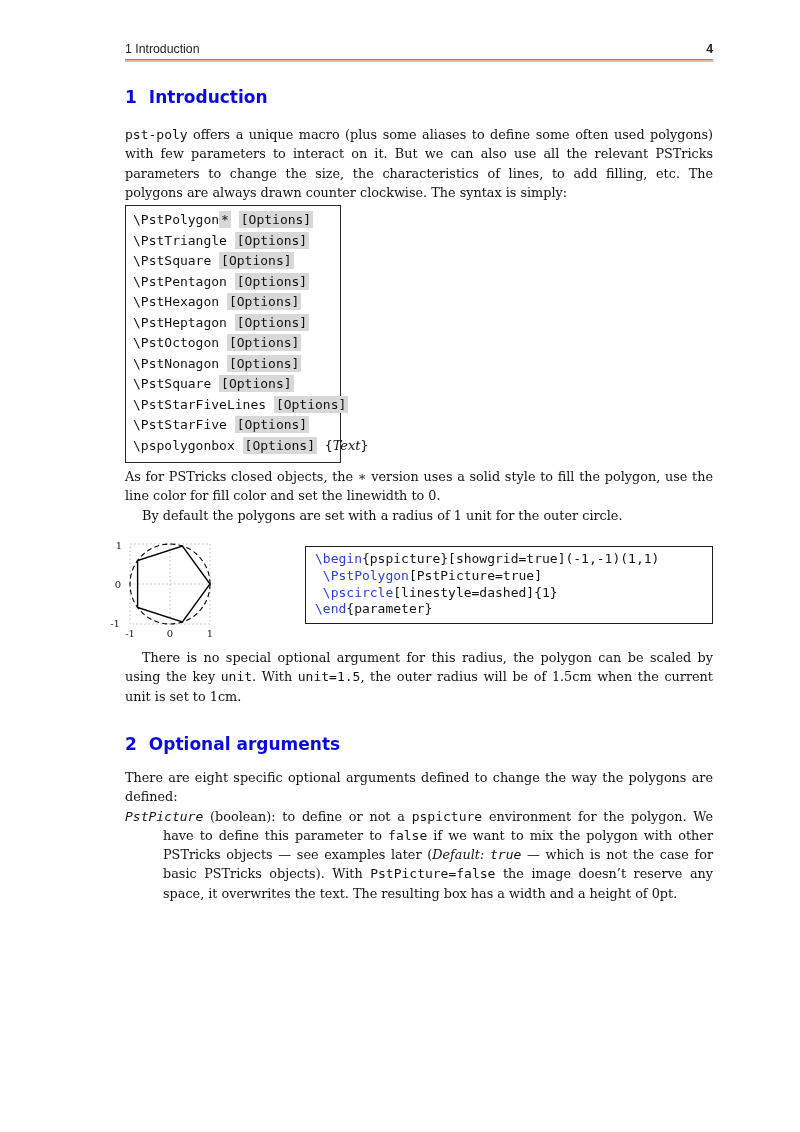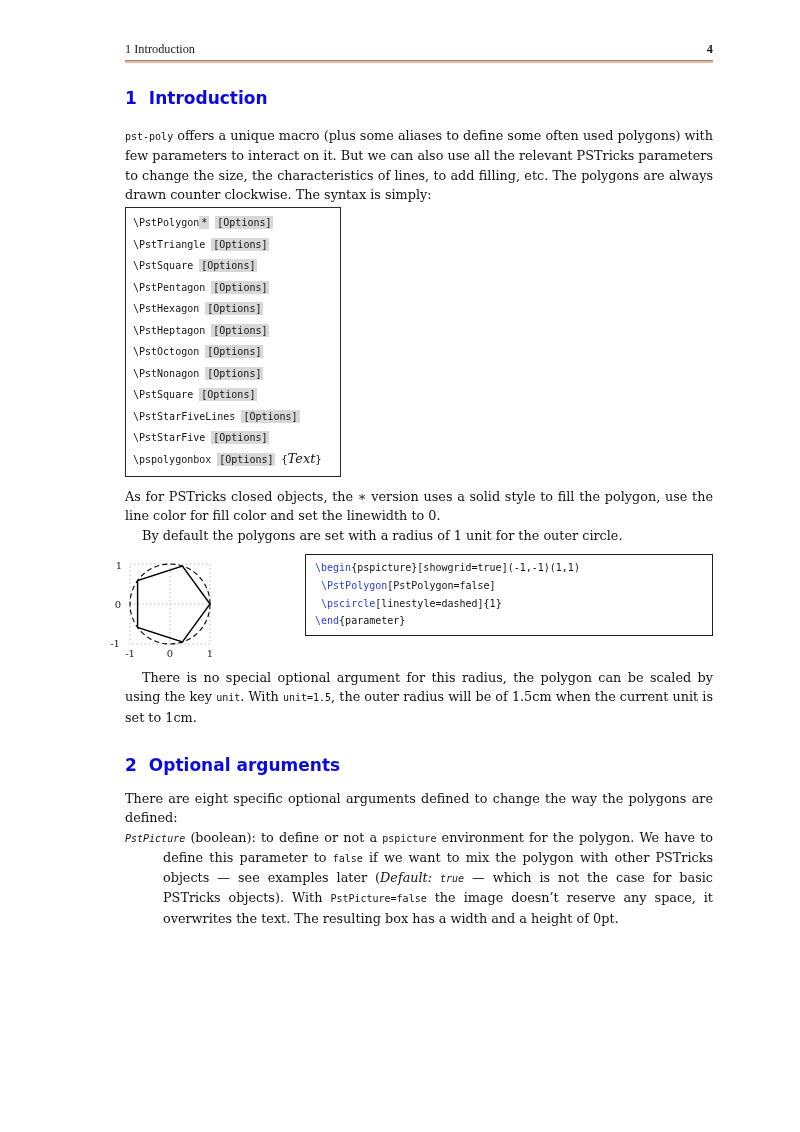--- a/index.html
+++ b/index.html
@@ -3,54 +3,54 @@
 <meta charset="utf-8">
 <style>
   html,body{margin:0;padding:0;background:#ffffff;}
   body{width:800px;height:1132px;overflow:hidden;
        font-family:"DejaVu Serif", serif;color:#121212;}
   .page{box-sizing:border-box;width:800px;height:1132px;
         padding:42px 87px 0 125px;}
 
   
   .pagehead{display:flex;justify-content:space-between;align-items:flex-end;
-            font-family:Liberation Serif, serif;font-size:12.3px;color:#1c1c1c;}
+            font-family:Liberation Sans, sans-serif;font-size:12.3px;color:#1c1c1c;}
   .pagehead .pnum{font-weight:bold;}
   .headrule{margin-top:3px;border-top:1px solid #8a8a8a;height:2px;background:#f2b39c;}
 
   
   .sec{display:flex;gap:12px;font-family:"DejaVu Sans", sans-serif;
        font-weight:bold;font-size:17px;color:#0b0be0;line-height:22px;}
   .sec1{margin-top:24px;}
   .sec2{margin-top:27px;}
 
   
   .para{font-size:12.8px;line-height:19.3px;text-align:justify;margin:0;}
   .p-first{margin-top:17px;}
   .indent{text-indent:17px;}
   .hanging{padding-left:38px;text-indent:-38px;}
-  .mt10{margin-top:10px;}
+  .mt10{margin-top:4px;}
   .mt16{margin-top:13px;}
 
-  .mono{font-family:"DejaVu Sans Mono", monospace;font-size:10px;}
+  .mono{font-family:"DejaVu Sans Mono", monospace;font-size:13px;}
   .ital{font-style:italic;}
   .kw{color:#2b3de0;}
   .hl{background:#d8d8d8;padding:1px 2px;}
 
   
   .syntaxbox{box-sizing:border-box;width:216px;margin-top:3px;
              border:1px solid #2a2a2a;padding:4px 7px 6px 7px;}
   .syntaxbox .code-line{font-family:"DejaVu Sans Mono", monospace;
              font-size:12.4px;line-height:20.5px;white-space:pre;}
   .syntaxbox .ital{font-family:"DejaVu Serif", serif;font-size:13px;}
 
   
   .figrow{display:flex;align-items:flex-start;margin-top:9px;}
   .figwrap{margin-left:-18px;width:125px;}
-  .figcode{box-sizing:border-box;width:415px;margin-left:73px;
+  .figcode{box-sizing:border-box;width:415px;margin-left:73px;margin-top:12px;
            border:1.5px solid #1e1e1e;padding:4px 9px 5px 9px;}
   .figcode .code-line{font-family:"DejaVu Sans Mono", monospace;
            font-size:12.4px;line-height:16.8px;white-space:pre;}
 
   svg text{font-family:"DejaVu Serif", serif;font-size:10px;fill:#1a1a1a;}
 </style>
 </head>
 <body>
 
 <div class="page">
@@ -97,21 +97,21 @@
         <text x="12" y="15" text-anchor="middle">1</text>
         <text x="11" y="54" text-anchor="middle">0</text>
         <text x="8" y="93" text-anchor="middle">-1</text>
         <text x="23" y="103" text-anchor="middle">-1</text>
         <text x="63" y="103" text-anchor="middle">0</text>
         <text x="103" y="103" text-anchor="middle">1</text>
       </svg>
     </div>
     <div class="figcode">
         <div class="code-line"><span class="mono kw">\begin</span><span class="mono">{pspicture}[showgrid=true](-1,-1)(1,1)</span></div>
-        <div class="code-line"><span class="mono"> </span><span class="mono kw">\PstPolygon</span><span class="mono">[PstPolygon=false]</span></div>
+        <div class="code-line"><span class="mono"> </span><span class="mono kw">\PstPolygon</span><span class="mono">[PstPicture=true]</span></div>
         <div class="code-line"><span class="mono"> </span><span class="mono kw">\pscircle</span><span class="mono">[linestyle=dashed]{1}</span></div>
         <div class="code-line"><span class="mono kw">\end</span><span class="mono">{parameter}</span></div>
       </div>
   </div>
 
   <p class="para indent" style="margin-top:2px;"><span>There is no special optional argument for this radius, the polygon can be scaled by using the key </span><span class="mono">unit</span><span>. With </span><span class="mono">unit=1.5</span><span>, the outer radius will be of 1.5cm when the current unit is set to 1cm.</span></p>
 
   <div class="sec sec2">
     <span>2</span>
     <span>Optional arguments</span>

